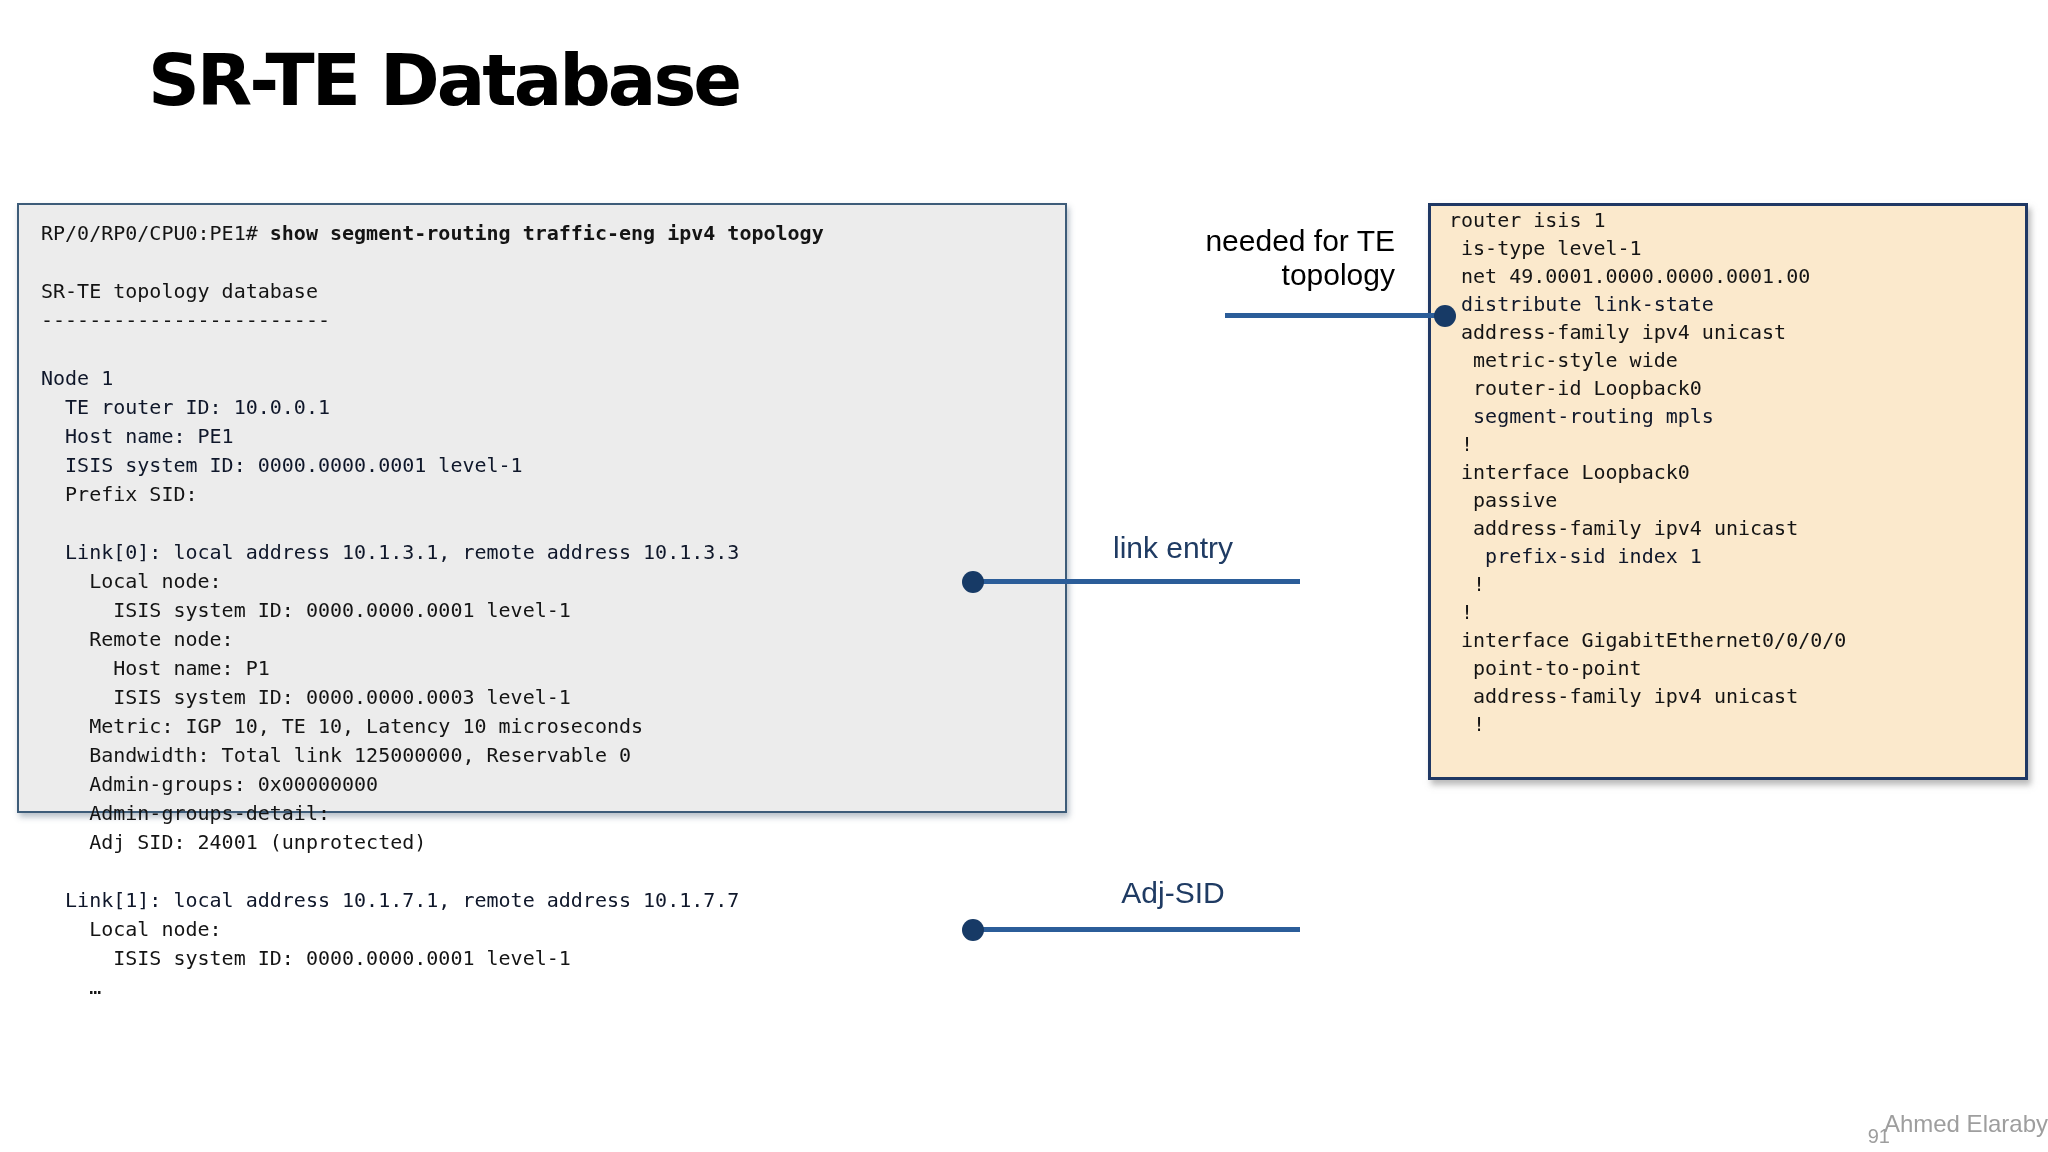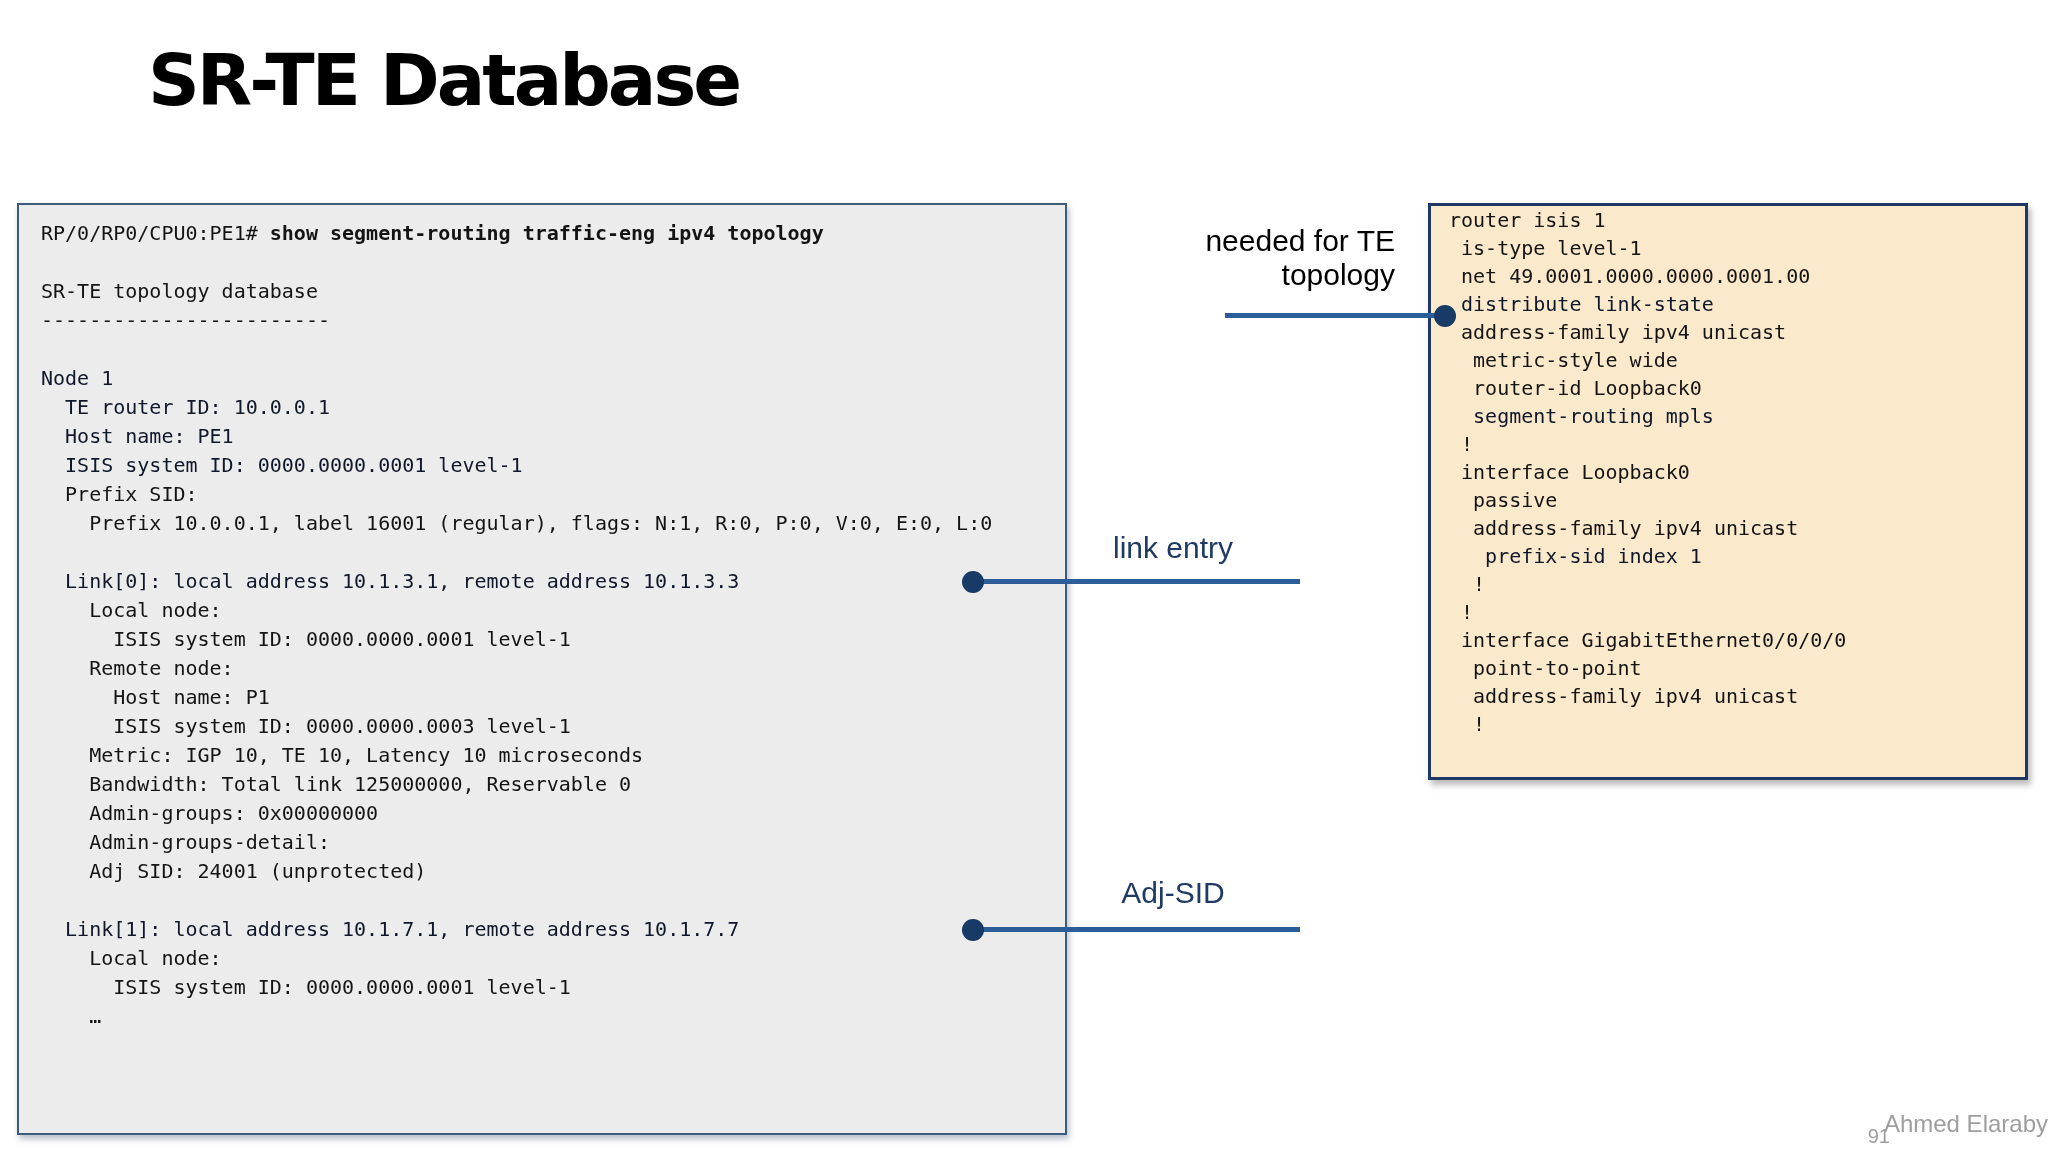--- a/index.html
+++ b/index.html
@@ -9,21 +9,21 @@
   .title{position:absolute;left:148px;top:38px;
          font-family:"DejaVu Sans",sans-serif;font-weight:700;
          font-size:72px;letter-spacing:-3px;color:#000;white-space:nowrap;}
 
   
   .code{font-family:"DejaVu Sans Mono",monospace;color:#141414;}
   .cline{white-space:pre;}
   .cline .cy{color:#0f172a;}
   .cline .b{font-weight:bold;}
 
-  .console-box{position:absolute;left:17px;top:203px;width:1050px;height:932px;
+  .console-box{position:absolute;left:17px;top:203px;width:1050px;height:610px;
                box-sizing:border-box;background:#ECECEC;border:2px solid #3D5C79;
                box-shadow:2px 4px 6px rgba(95,115,135,.45);
                padding:14px 0 0 22px;font-size:20px;line-height:29px;}
 
   .config-box{position:absolute;left:1428px;top:203px;width:600px;height:577px;
               box-sizing:border-box;background:#FBE9CC;border:3px solid #1F3864;
               box-shadow:3px 5px 6px rgba(120,120,120,.5);
               padding:0 0 0 18px;font-size:20px;line-height:28px;}
 
   
@@ -49,21 +49,20 @@
         <div class="cline"><span>RP/0/RP0/CPU0:PE1# </span><span class="b">show segment-routing traffic-eng ipv4 topology</span></div>
         <div class="cline">&nbsp;</div>
         <div class="cline"><span>SR-TE topology database</span></div>
         <div class="cline"><span>------------------------</span></div>
         <div class="cline">&nbsp;</div>
         <div class="cline"><span class="cy">Node 1</span></div>
         <div class="cline"><span class="cy">  TE router ID: 10.0.0.1</span></div>
         <div class="cline"><span class="cy">  Host name: PE1</span></div>
         <div class="cline"><span class="cy">  ISIS system ID: 0000.0000.0001 level-1</span></div>
         <div class="cline"><span>  Prefix SID:</span></div>
-        <div class="cline"><span>    Prefix 10.0.0.1, label 16001 (regular), flags: N:1, R:0, P:0, V:0, E:0, L:0</span></div>
         <div class="cline">&nbsp;</div>
         <div class="cline"><span class="cy">  Link[0]: local address 10.1.3.1, remote address 10.1.3.3</span></div>
         <div class="cline"><span>    Local node:</span></div>
         <div class="cline"><span>      ISIS system ID: 0000.0000.0001 level-1</span></div>
         <div class="cline"><span>    Remote node:</span></div>
         <div class="cline"><span>      Host name: P1</span></div>
         <div class="cline"><span>      ISIS system ID: 0000.0000.0003 level-1</span></div>
         <div class="cline"><span>    Metric: IGP 10, TE 10, Latency 10 microseconds</span></div>
         <div class="cline"><span>    Bandwidth: Total link 125000000, Reservable 0</span></div>
         <div class="cline"><span>    Admin-groups: 0x00000000</span></div>

